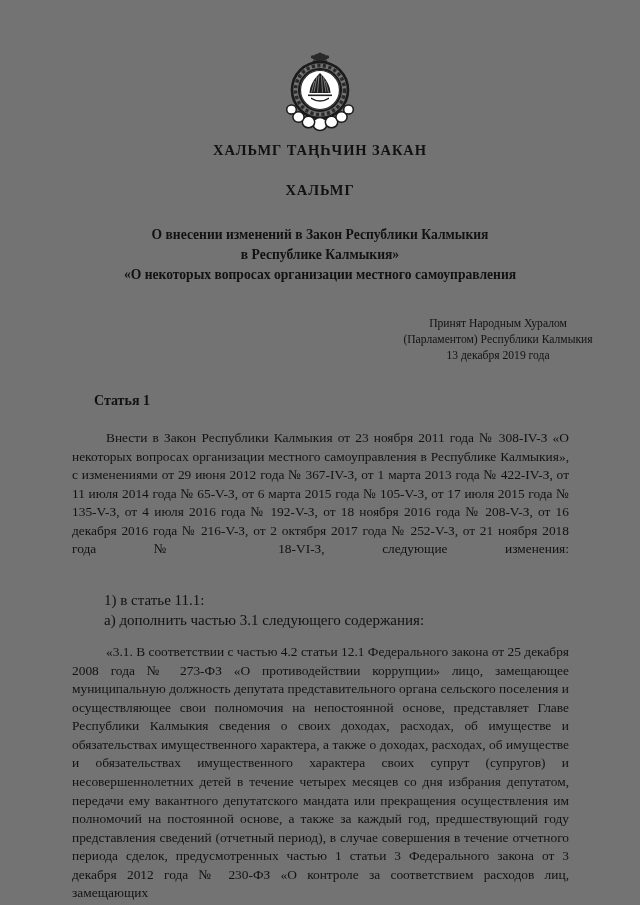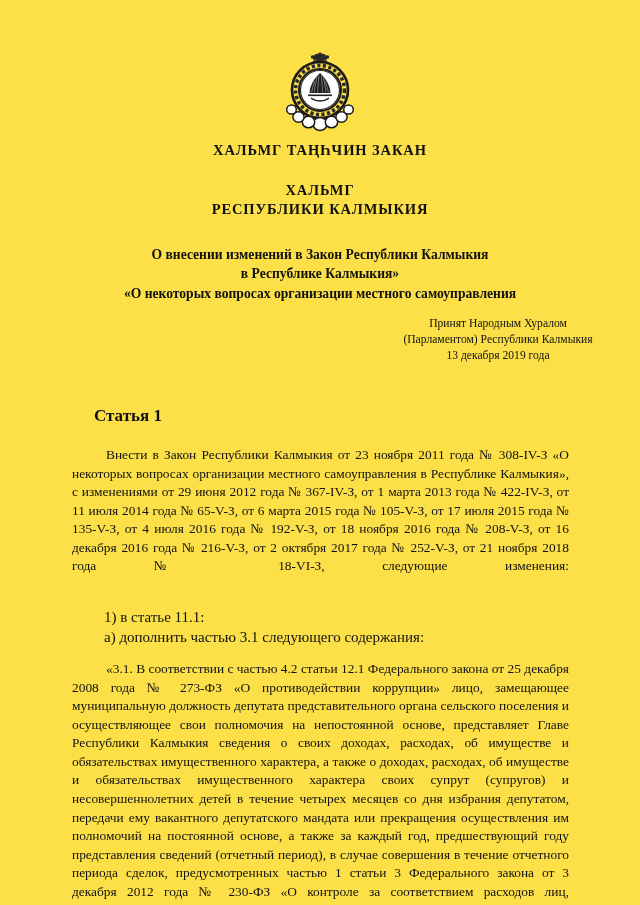--- a/index.html
+++ b/index.html
@@ -15,21 +15,21 @@
     font-family: "Liberation Serif", "DejaVu Serif", serif;
     color: #111111;
     position: relative;
   }
 
   .page {
     position: relative;
     width: 640px;
     height: 905px;
     box-sizing: border-box;
-    background: #fde047;
+    background: #737373;
     text-decoration: underline;
   }
 
   
   .emblem-wrap {
     position: absolute;
     top: 52px;
     left: 0;
     width: 640px;
     display: flex;
@@ -93,22 +93,22 @@
 
   
   .body-area {
     position: absolute;
     top: 393px;
     left: 60px;
     width: 521px;
   }
   .article-heading {
     font-weight: bold;
-    font-size: 17px;
-    margin: 13px 0 20px 34px;
+    font-size: 14px;
+    margin: 0 0 20px 34px;
   }
   p.just {
     margin: 12px;
     font-size: 13.4px;
     line-height: 1.385;
     text-align: justify;
     text-justify: inter-word;
     text-indent: 34px;
     hyphens: none;
   }
@@ -175,21 +175,20 @@
         <ellipse cx="8.5" cy="57.5" rx="4.8" ry="4.6"></ellipse>
         <ellipse cx="65.5" cy="57.5" rx="4.8" ry="4.6"></ellipse>
       </g>
     </svg>
   </div>
 
   <div class="headings">
     <p class="kalmyk-title">ХАЛЬМГ ТАҢҺЧИН ЗАКАН</p>
     <div class="law-block">
       <p class="law-line">ХАЛЬМГ</p>
-      <p class="law-line">РЕСПУБЛИКИ КАЛМЫКИЯ</p>
     </div>
     <div class="subject-block">
       <p class="subject-line">О внесении изменений в Закон Республики Калмыкия</p>
       <p class="subject-line">в Республике Калмыкия»</p>
       <p class="subject-line">«О некоторых вопросах организации местного самоуправления</p>
     </div>
   </div>
 
   <div class="adopted">
     <div>Принят Народным Хуралом</div>

